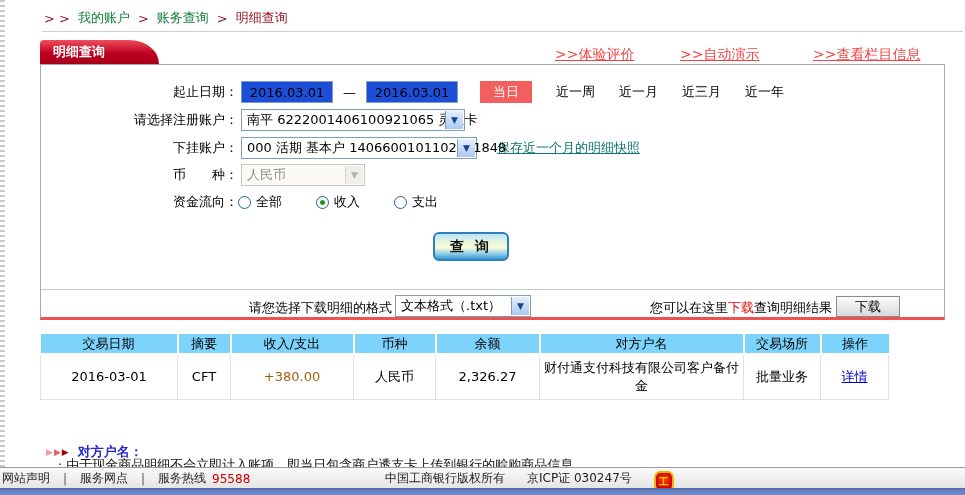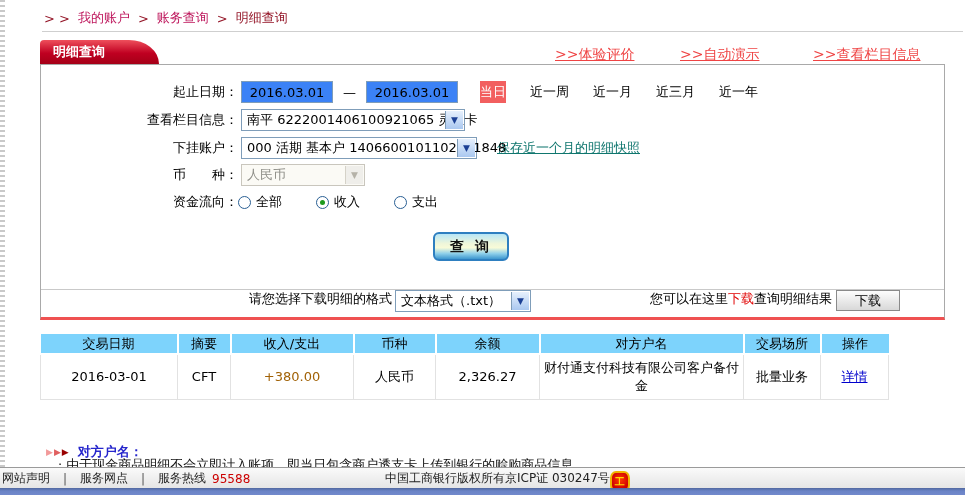--- a/index.html
+++ b/index.html
@@ -6,21 +6,21 @@
   #app{position:relative;width:965px;height:495px;overflow:hidden;background:#fff;
        font-family:"DejaVu Sans","Liberation Sans",sans-serif;font-size:13px;color:#000;}
 
   
   .left-strip{position:absolute;left:0;top:0;width:5px;height:467px;
     background:repeating-linear-gradient(180deg,#c9c9c9 0 2px,#ffffff 2px 5px);}
 
   
   .breadcrumb{position:absolute;left:44px;top:9px;display:flex;gap:8px;align-items:center;
     color:#941628;font-size:13px;}
-  .breadcrumb a{color:#be185d;text-decoration:none;cursor:pointer;}
+  .breadcrumb a{color:#15803d;text-decoration:none;cursor:pointer;}
   .top-rule{position:absolute;left:42px;top:31px;width:921px;border-top:1px solid #cfcfcf;}
 
   
   .tab{position:absolute;left:40px;top:40px;height:24px;width:76px;padding-left:13px;
     display:flex;align-items:center;color:#fff;font-weight:bold;font-size:13px;
     background:linear-gradient(180deg,#ee4f5c 0%,#c00021 55%,#a50017 100%);
     border-radius:4px 0 0 0;}
   .tab::after{content:"";position:absolute;left:100%;top:0;width:30px;height:24px;
     background:linear-gradient(180deg,#ee4f5c 0%,#c00021 55%,#a50017 100%);
     border-radius:0 100% 0 0;}
@@ -28,24 +28,24 @@
   .top-link{position:absolute;top:46px;color:#ef4444;text-decoration:underline;font-size:14px;cursor:pointer;}
   .tl0{left:555px}.tl1{left:680px}.tl2{left:813px}
 
   
   .panel{position:absolute;left:40px;top:64px;width:905px;height:256px;box-sizing:border-box;
     background:#fff;border:1px solid #a9a9a9;border-bottom:3px solid #ef5151;}
   .frow{position:absolute;left:0;display:flex;align-items:center;height:22px;white-space:nowrap;}
   .r-date{top:16px}.r-acct{top:44px}.r-sub{top:72px}.r-cur{top:99px}.r-flow{top:126px}
   .flabel{width:197px;text-align:right;flex:0 0 197px;}
   .dinput{width:90px;height:20px;margin-left:3px;border:1px solid #7f9db9;text-align:center;
-    font-size:13px;font-family:inherit;padding:0;background:#3b82f6;}
+    font-size:13px;font-family:inherit;padding:0;background:#1d4ed8;}
   .dash{margin:0 10px;}
   .chip{margin-left:24px;color:#000;cursor:pointer;}
-  .chip-active{margin-left:22px;background:#f25f5f;color:#fff;padding:2px 0;cursor:pointer;}
+  .chip-active{margin-left:22px;background:#f25f5f;color:#fff;padding:2px 13px;cursor:pointer;}
 
   .selbox{margin-left:3px;height:22px;box-sizing:border-box;border:1px solid #7f9db9;background:#fff;
     position:relative;display:flex;align-items:center;padding:0 22px 0 5px;cursor:pointer;}
   .selbox .arrow{position:absolute;right:1px;top:1px;bottom:1px;width:17px;
     background:linear-gradient(180deg,#e6f0fd,#aac8f0);border-left:1px solid #7f9db9;
     display:flex;align-items:center;justify-content:center;color:#1b3f94;font-size:9px;}
   .w-acct{width:224px}.w-sub{width:236px}.w-cur{width:124px}.w-fmt{width:136px}
   .selbox.disabled{border-color:#c9c6bd;color:#8e8e88;background:#fbfaf5;cursor:default;}
   .selbox.disabled .arrow{background:#efeeea;border-left-color:#d5d2c8;color:#b5b2a8;}
 
@@ -57,21 +57,21 @@
     border-radius:50%;background:#1d9a1d;}
   .flow-item{display:flex;align-items:center;margin-right:34px;}
   .flow-item:first-child{margin-left:3px;}
 
   .qbtn{position:absolute;left:392px;top:167px;width:76px;height:29px;
     border:2px solid #2e7fc0;border-radius:6px;font-weight:bold;font-size:14px;letter-spacing:3px;
     font-family:inherit;cursor:pointer;color:#111;
     background:linear-gradient(180deg,#b7e6f7 0%,#eef6da 38%,#f8fbd8 55%,#8fd0ea 78%,#3e97cf 100%);}
 
   .dlbar{position:absolute;left:0;right:0;bottom:0;height:27px;border-top:1px solid #c9c9c9;
-    display:flex;align-items:flex-start;font-size:13px;}
+    display:flex;align-items:flex-end;font-size:13px;}
   .dl-label{margin-left:208px;}
   .dl-hint{margin-left:auto;}
   .dl-hint .red{color:#e00000;}
   .dlbtn{margin-left:4px;margin-right:44px;width:64px;height:21px;font-size:13px;font-family:inherit;
     border:1px solid #8a8a8a;background:linear-gradient(180deg,#fdfdfd,#d8d8d8);cursor:pointer;}
 
   
   .rtable{position:absolute;left:40px;top:334px;border-collapse:collapse;font-size:13px;table-layout:fixed;}
   .rtable th{background:#7dd3fc;height:19px;font-weight:normal;padding:0;
     border-right:2px solid #fff;border-bottom:2px solid #fff;}
@@ -89,21 +89,21 @@
   .notice-line{position:absolute;left:58px;top:456px;white-space:nowrap;color:#111;font-size:13px;z-index:1;}
 
   
   .footer{position:absolute;left:0;top:467px;width:965px;height:21px;z-index:5;
     background:linear-gradient(180deg,#fafafa,#e4e4e4);border-top:1px solid #9a9a9a;
     display:flex;align-items:center;font-size:12px;color:#222;}
   .f-left{display:flex;align-items:center;padding-left:2px;}
   .fsep{margin:0 13px;color:#555;}
   .f-left a{color:#222;text-decoration:none;cursor:pointer;}
   .hotline-num{color:#cc0000;margin-left:6px;}
-  .f-right{position:absolute;left:385px;top:0;height:21px;display:flex;align-items:center;}
+  .f-right{position:absolute;left:385px;top:0;height:21px;display:flex;align-items:center;gap:22px;}
   .seal{width:20px;height:21px;margin-top:6px;background:radial-gradient(circle at 50% 40%,#ff3c00,#cf0000 70%);
     border:2px solid #f0b400;border-radius:6px/7px;display:flex;align-items:center;justify-content:center;
     color:#ffd900;font-size:10px;font-weight:bold;box-sizing:border-box;cursor:pointer;}
   .bluebar{position:absolute;left:0;top:488px;width:965px;height:7px;z-index:6;
     background:linear-gradient(180deg,#51689f 0,#6a83c6 3px,#7289cc 100%);}
 </style>
 </head>
 <body>
 
 <div id="app">
@@ -134,21 +134,21 @@
       <span class="dash">—</span>
       <input class="dinput" style="margin-left: 0px;" readonly="" value="2016.03.01">
       <span class="chip-active">当日</span>
       <span class="chip">近一周</span>
       <span class="chip">近一月</span>
       <span class="chip">近三月</span>
       <span class="chip">近一年</span>
     </div>
 
     <div class="frow r-acct">
-      <span class="flabel">查看栏目信息：</span>
+      <span class="flabel">请选择注册账户：</span>
       <div class="selbox w-acct">
         <span>南平 6222001406100921065 灵通卡</span>
         <span class="arrow">▼</span>
       </div>
     </div>
 
     <div class="frow r-sub">
       <span class="flabel">下挂账户：</span>
       <div class="selbox w-sub">
         <span>000 活期 基本户 1406600101102571848</span>

